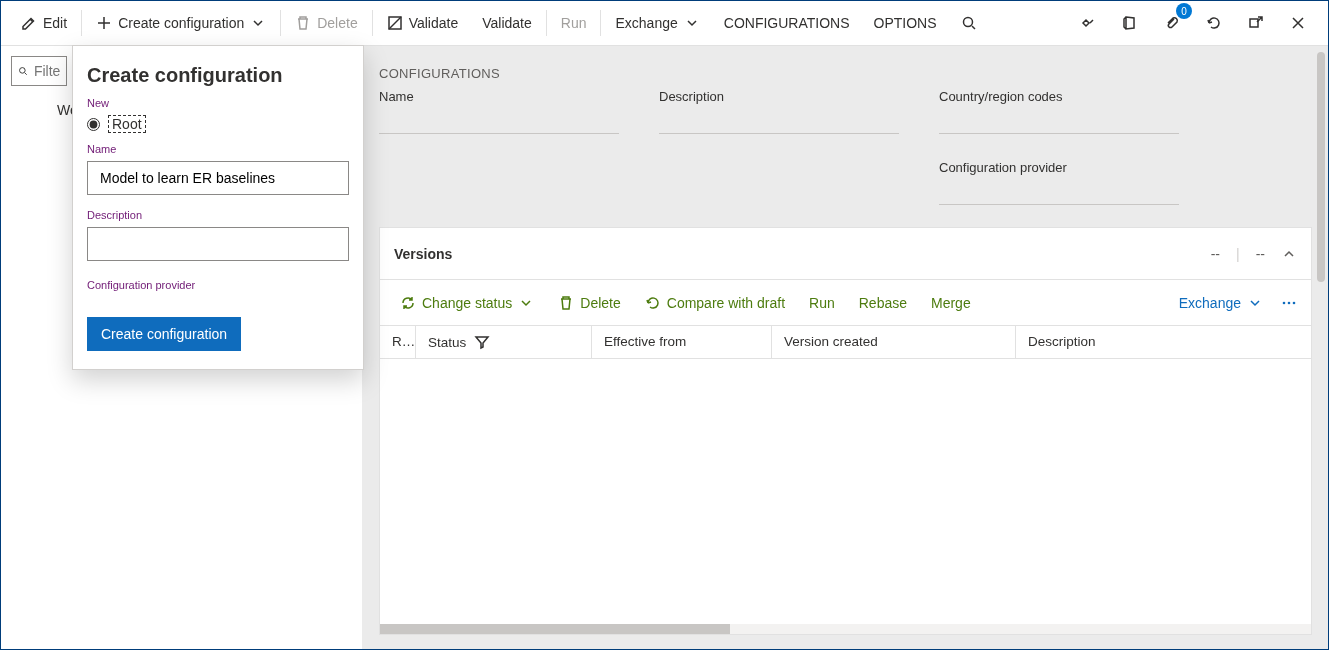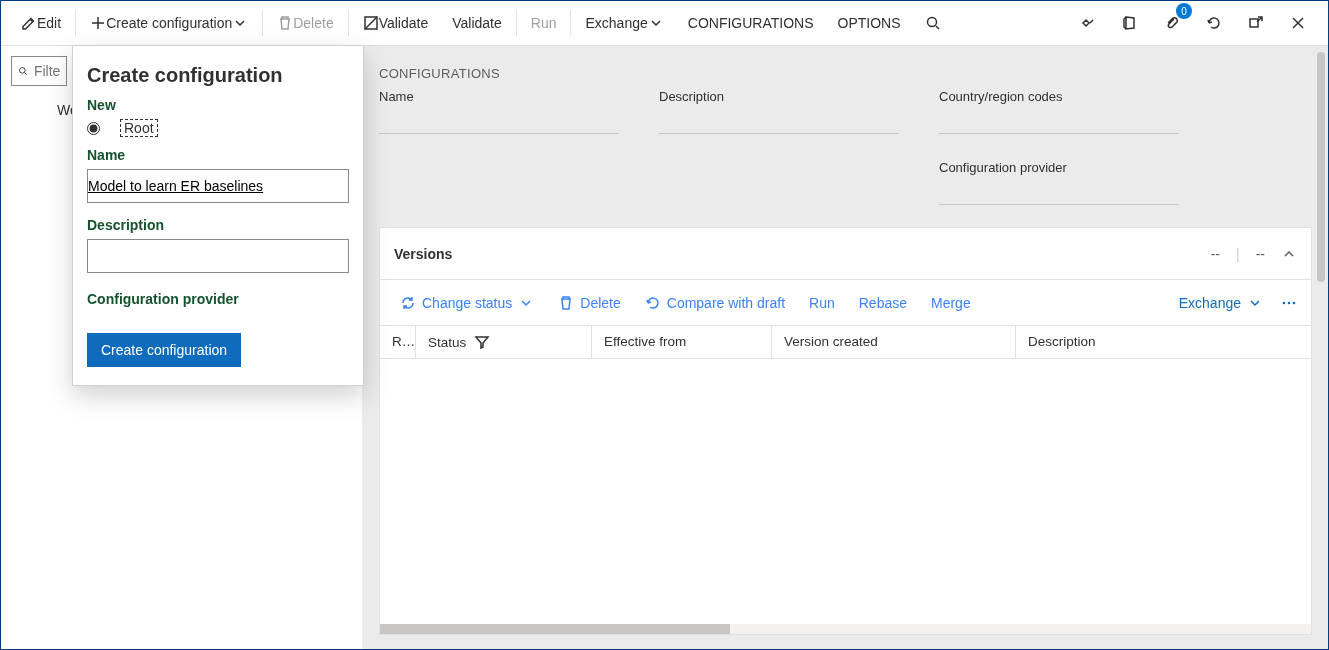--- a/index.html
+++ b/index.html
@@ -22,20 +22,21 @@
       border-bottom: 1px solid #e1e1e1;
       padding: 0 8px;
     }
     .toolbar .btn {
       display: inline-flex;
       align-items: center;
       padding: 16px 12px;
       height: 44px;
       cursor: pointer;
       color: #323130;
+      gap: 6px;
       white-space: nowrap;
     }
     .toolbar .btn.disabled { color: #a19f9d; }
     .toolbar .sep { width: 1px; height: 26px; background: #e1e1e1; margin: 0 2px; }
     .spacer { flex: 1; }
     .icon { display: inline-flex; width: 16px; height: 16px; }
     .icon svg { width: 100%; height: 100%; }
     .toolbar-right { display: flex; align-items: center; gap: 10px; padding-right: 6px;}
     .toolbar-right .iconbtn {
       width: 32px; height: 32px; display: inline-flex; align-items:center; justify-content:center;
@@ -114,21 +115,21 @@
     }
     .versions-header .title { font-weight: 600; }
     .vh-right { margin-left: auto; display:flex; align-items:center; gap:16px; color:#605e5c; }
 
     .versions-toolbar {
       display: flex; align-items: center; height: 46px; padding: 0 8px;
       border-bottom: 1px solid #e1e1e1;
     }
     .versions-toolbar .vbtn {
       display: inline-flex; align-items: center; gap: 6px;
-      padding: 0 12px; height: 44px; cursor: pointer; color: #3b82f6;
+      padding: 0 12px; height: 44px; cursor: pointer; color: #4d7c0f;
     }
     .versions-toolbar .vbtn.link { color:#0f6cbd; }
 
     .grid-head { display:flex; border-bottom:1px solid #e1e1e1; }
     .grid-head .col {
       padding: 8px 12px; font-size: 13.5px; color:#323130;
       border-right: 1px solid #e1e1e1;
     }
     .col-r    { width: 36px; overflow:hidden; text-overflow: ellipsis; white-space:nowrap;}
     .col-ver  { width: 118px; }
@@ -146,29 +147,28 @@
       position: absolute;
       left: 72px; top: 45px;
       width: 292px;
       background: #fff;
       border: 1px solid #d2d0ce;
       box-shadow: 0 10px 24px rgba(0,0,0,.18);
       z-index: 30;
       padding: 18px 14px 18px 14px;
     }
     .dropdown h2 { font-size: 20px; font-weight: 600; margin-bottom: 10px; }
-    .dd-label { font-size: 14px; color:#14532d; margin: 6px 0 6px 0; font-weight: bold; }
-    .radio-row { display:flex; align-items:center; gap:20px; margin-bottom: 10px; }
+    .dd-label { font-size: 11px; color:#701a75; margin: 6px 0 6px 0; }
+    .radio-row { display:flex; align-items:center; gap:8px; margin-bottom: 10px; }
     .radio-row input { accent-color:#323130; }
     .radio-focus { border:1px dashed #323130; padding:0 3px; border-radius:0; }
     .dd-input {
       width: 100%; height: 34px;
-      border: 1px solid #8a8886; padding: 0 0; font-size:14px;
+      border: 1px solid #8a8886; padding: 0 12px; font-size:14px;
       outline: none;
-      text-decoration: underline;
     }
     .dd-underline {
       border-bottom: 1px solid #c8c6c4; height: 28px; display:flex; align-items:flex-end; padding-bottom:4px;
     }
     .dd-submit {
       margin-top: 20px;
       background: #0f6cbd; color:#fff; border:0;
       height: 34px; padding: 0 14px; font-size: 14px; cursor:pointer;
     }
 

